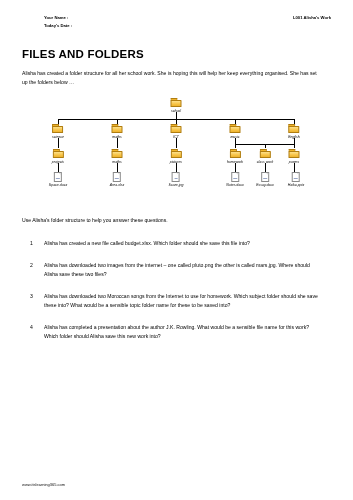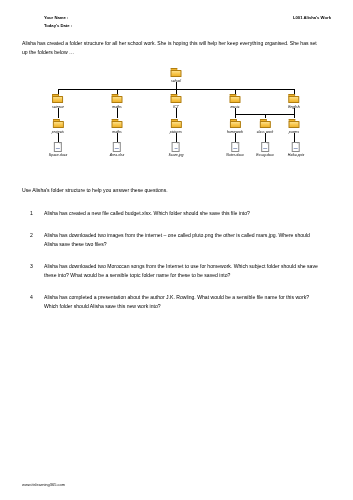--- a/index.html
+++ b/index.html
@@ -169,20 +169,21 @@
   <div class="hdr">
     <div class="hdr-left">
       <div>Your Name :</div>
       <div>Today's Date :</div>
     </div>
     <div class="hdr-right">
       <div>L001 Alisha's Work</div>
     </div>
   </div>
 
+  <div class="title">FILES AND FOLDERS</div>
 
   <div class="intro">Alisha has created a folder structure for all her school work.  She is hoping this will help her keep everything organised.  She has set up the folders below …</div>
 
   <div class="tree">
 
     <div class="ln v" style="left:154px; top:20px; height:7px;"></div>
     <div class="ln h" style="left:36px; top:27px; width:236px;"></div>
     <div class="ln v" style="left:36px;  top:27px; height:5px;"></div>
     <div class="ln v" style="left:95px;  top:27px; height:5px;"></div>
     <div class="ln v" style="left:154px; top:27px; height:5px;"></div>

